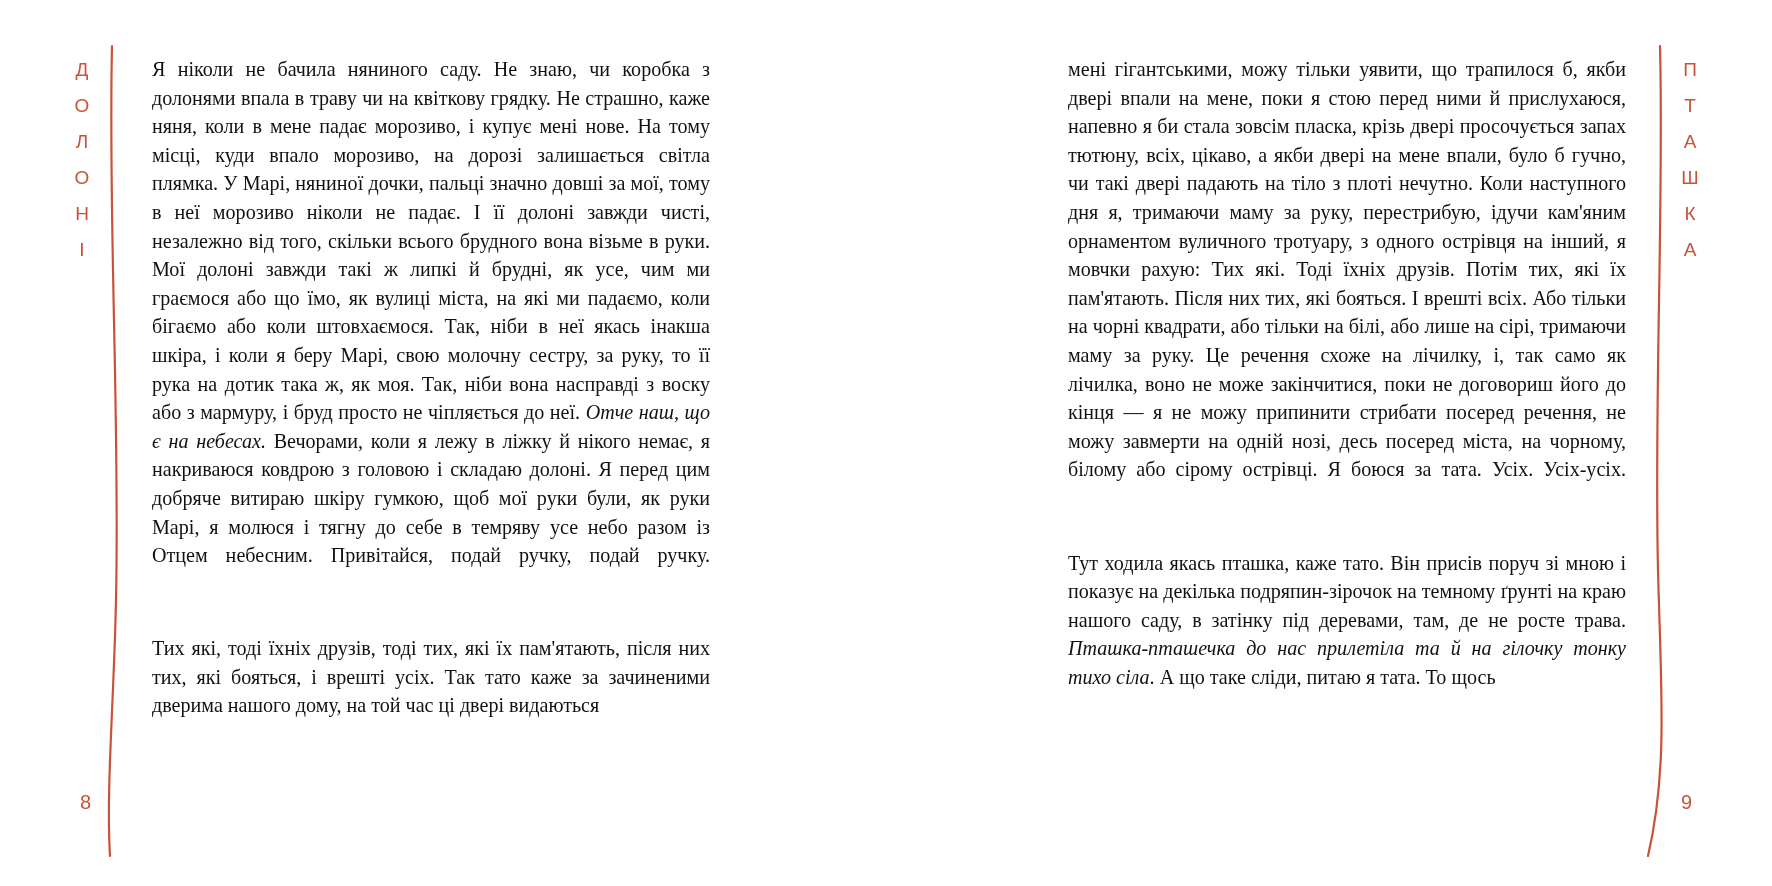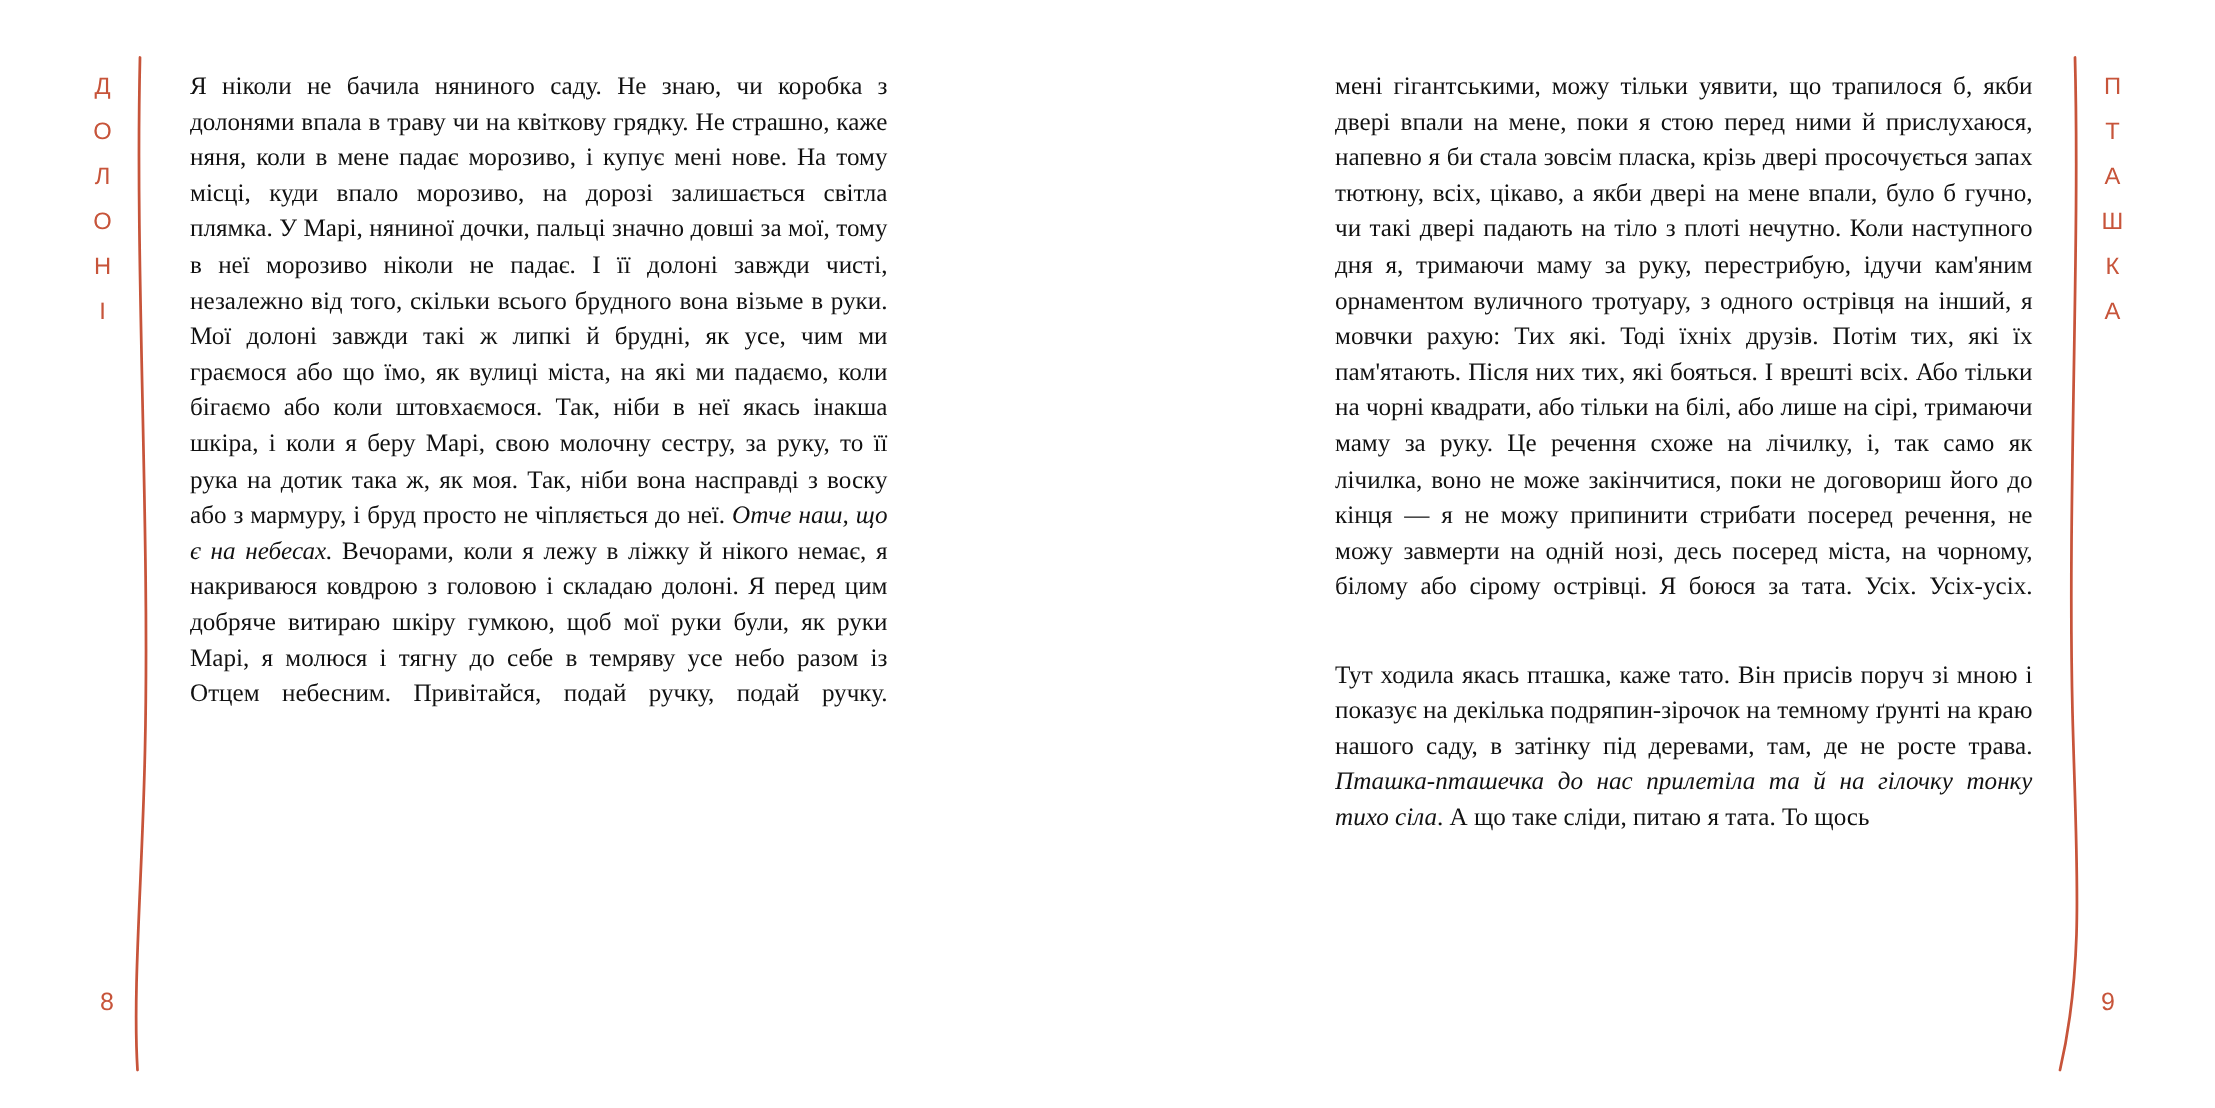--- a/index.html
+++ b/index.html
@@ -87,21 +87,21 @@
     hyphens: manual;
     color: #111111;
   }
   .page-left .column  { left: 152px; }
   .page-right .column { left: 182px; }
 
   .column p {
     margin: 0;
   }
   .column p.gap {
-    margin-top: 13px;
+    margin-top: 36px;
     font-family: Liberation Serif, serif;
   }
   .column em {
     font-style: italic;
   }
 
   
   .column p::after {
     content: "";
     display: inline-block;
@@ -128,20 +128,21 @@
       </div>
 
     <svg class="rule" viewBox="0 0 40 886" preserveAspectRatio="none" aria-hidden="true">
       <path d="M14 46 C 10 220, 22 420, 18 600 C 16 700, 8 790, 12 856" fill="none" stroke="#c7543a" stroke-width="2.2" stroke-linecap="round"></path>
     </svg>
 
     <div class="folio">8</div>
 
     <div class="column">
         <p><span>Я ніколи не бачила няниного саду. Не знаю, чи коробка з долонями впала в траву чи на квіткову грядку. Не страшно, каже няня, коли в мене падає морозиво, і купує мені нове. На тому місці, куди впало морозиво, на дорозі залишається світла плямка. У Марі, няниної дочки, пальці значно довші за мої, тому в неї морозиво ніколи не падає. І її долоні завжди чисті, незалежно від того, скільки всього брудного вона візьме в руки. Мої долоні завжди такі ж липкі й брудні, як усе, чим ми граємося або що їмо, як вулиці міста, на які ми падаємо, коли бігаємо або коли штовхаємося. Так, ніби в неї якась інакша шкіра, і коли я беру Марі, свою молочну сестру, за руку, то її рука на дотик така ж, як моя. Так, ніби вона насправді з воску або з мармуру, і бруд просто не чіпляється до неї. </span><em>Отче наш, що є на небесах.</em><span> Вечорами, коли я лежу в ліжку й нікого немає, я накриваюся ковдрою з головою і складаю долоні. Я перед цим добряче витираю шкіру гумкою, щоб мої руки були, як руки Марі, я молюся і тягну до себе в темряву усе небо разом із Отцем небесним. Привітайся, подай ручку, подай ручку.</span></p>
+        <p class="gap flush"><span>Тих які, тоді їхніх друзів, тоді тих, які їх пам'ятають, після них тих, які бояться, і врешті усіх. Так тато каже за зачиненими дверима нашого дому, на той час ці двері видаються</span></p>
       </div>
   </div>
 
   <div class="page page-right">
 
     <div class="vert-head">
         <span>П</span>
         <span>Т</span>
         <span>А</span>
         <span>Ш</span>

